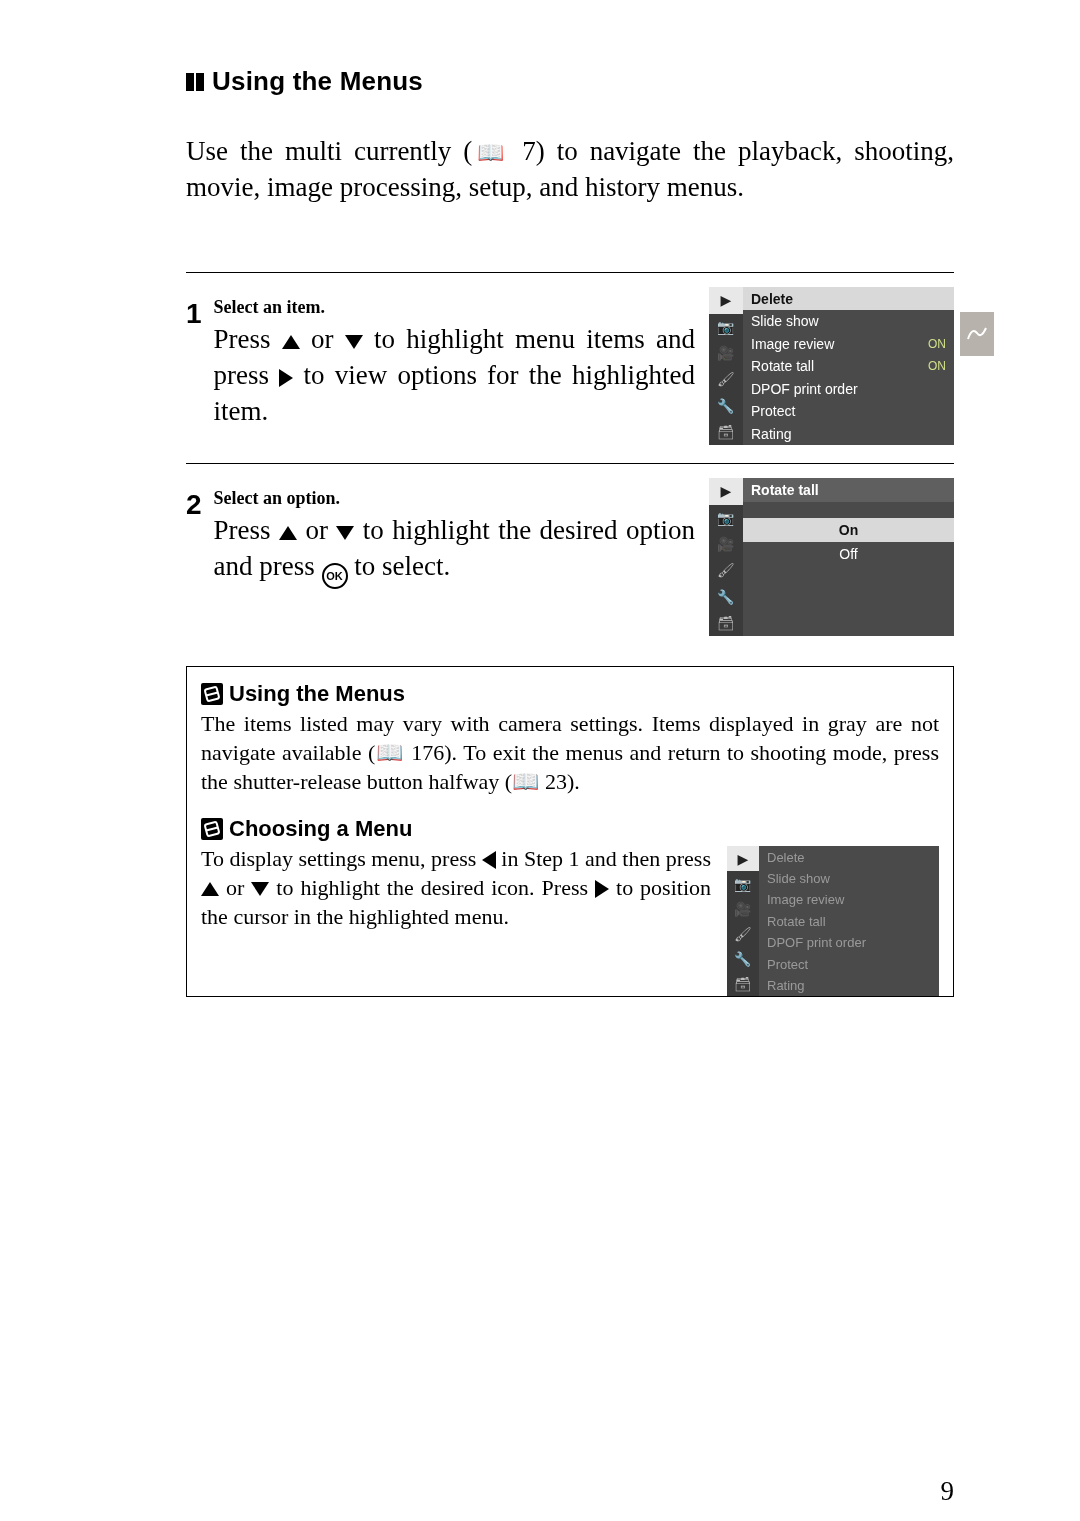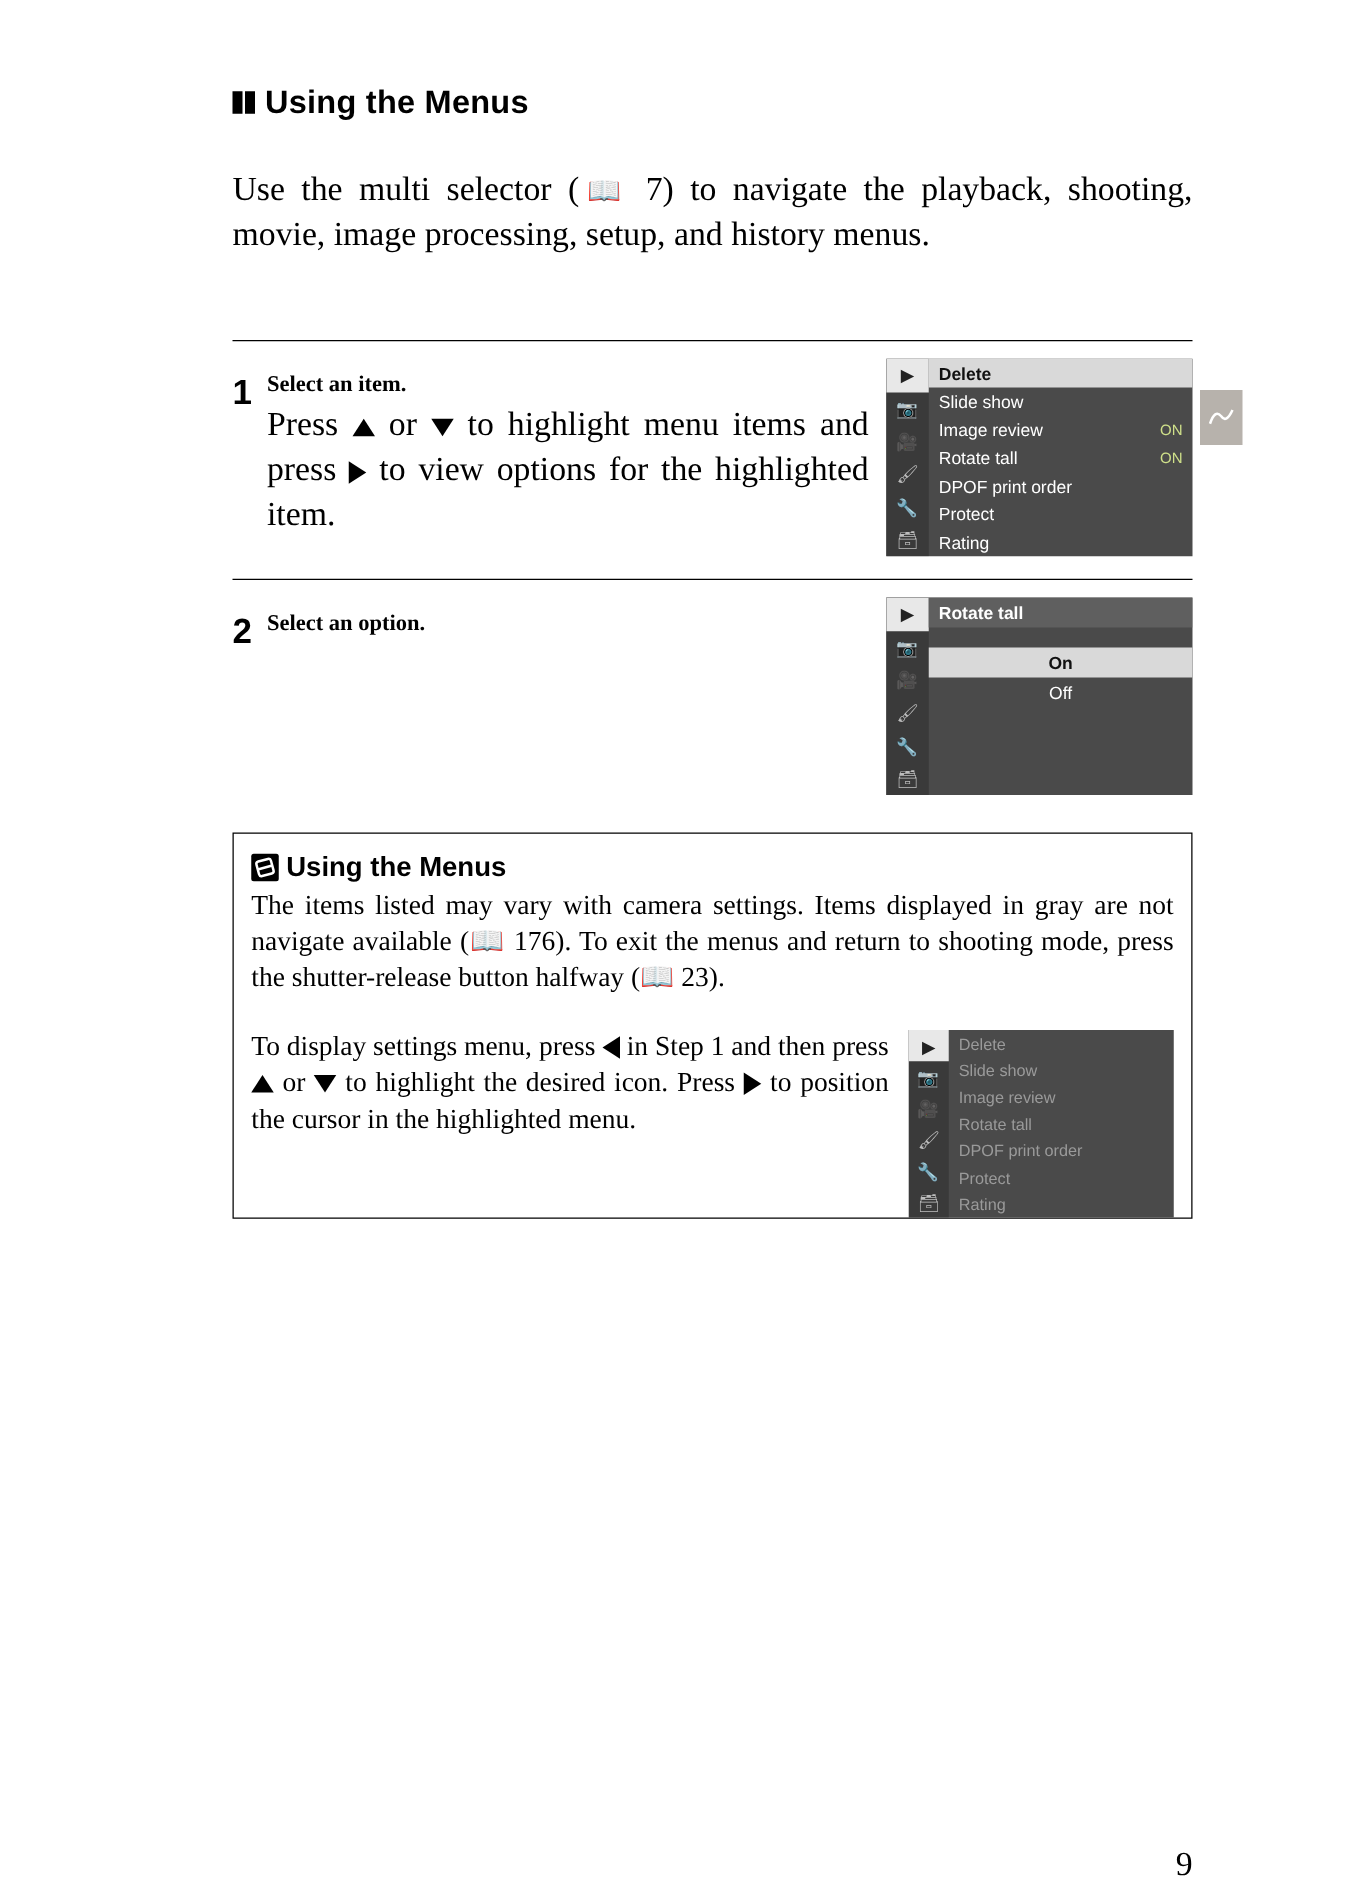--- a/index.html
+++ b/index.html
@@ -80,21 +80,21 @@
   <div class="headline">
     <span class="hicon">
         <span></span>
         <span></span>
       </span>
     <span class="htitle">Using the Menus</span>
   </div>
 
   <div class="intro-row">
     <p class="intro-text">
-      <span>Use the multi selector (</span><span class="ref">📖</span><span> 7) to navigate the playback, shooting, movie, image processing, setup, and history menus.</span>
+      <span>Use the multi currently (</span><span class="ref">📖</span><span> 7) to navigate the playback, shooting, movie, image processing, setup, and history menus.</span>
     </p>
   </div>
 
   <hr class="hr step-block first" style="width:100%">
   <div class="step-block">
     <div class="left">
       <div class="step">
         <span class="num">1</span>
         <div class="step-col">
           <div class="step-title">Select an item.</div>
@@ -143,20 +143,23 @@
     </div>
   </div>
 
   <hr class="hr" style="margin-top:18px">
   <div class="step-block">
     <div class="left">
       <div class="step">
         <span class="num">2</span>
         <div class="step-col">
           <div class="step-title">Select an option.</div>
+          <div class="step-body">
+            <span>Press </span><span class="arrow up"></span><span> or </span><span class="arrow dn"></span><span> to highlight the desired option and press </span><span class="okbtn">OK</span><span> to select.</span>
+          </div>
         </div>
       </div>
     </div>
     <div class="step-right">
       <div class="cam">
         <div class="cam-tabs">
           <div class="cam-tab sel">▶</div>
           <div class="cam-tab">📷</div>
           <div class="cam-tab">🎥</div>
           <div class="cam-tab">🖌</div>
@@ -177,20 +180,24 @@
   </div>
 
   <div class="box">
     <div class="sub-head">
         <span class="badge"></span>
         <span>Using the Menus</span>
       </div>
     <p class="box-text">
       <span>The items listed may vary with camera settings.  Items displayed in gray are not navigate available (</span><span class="ref">📖</span><span> 176). To exit the menus and return to shooting mode, press the shutter-release button halfway (</span><span class="ref">📖</span><span> 23).</span>
     </p>
+    <div class="sub-head" style="margin-top:12px">
+        <span class="badge"></span>
+        <span>Choosing a Menu</span>
+      </div>
     <div class="col2">
       <div class="left">
         <p class="box-text">
           <span>To display settings menu, press </span><span class="arrow lt"></span><span> in Step 1 and then press </span><span class="arrow up"></span><span> or </span><span class="arrow dn"></span><span> to highlight the desired icon. Press </span><span class="arrow rt"></span><span> to position the cursor in the highlighted menu.</span>
         </p>
       </div>
       <div class="right">
         <div class="cam small">
           <div class="cam-tabs">
             <div class="cam-tab sel">▶</div>

